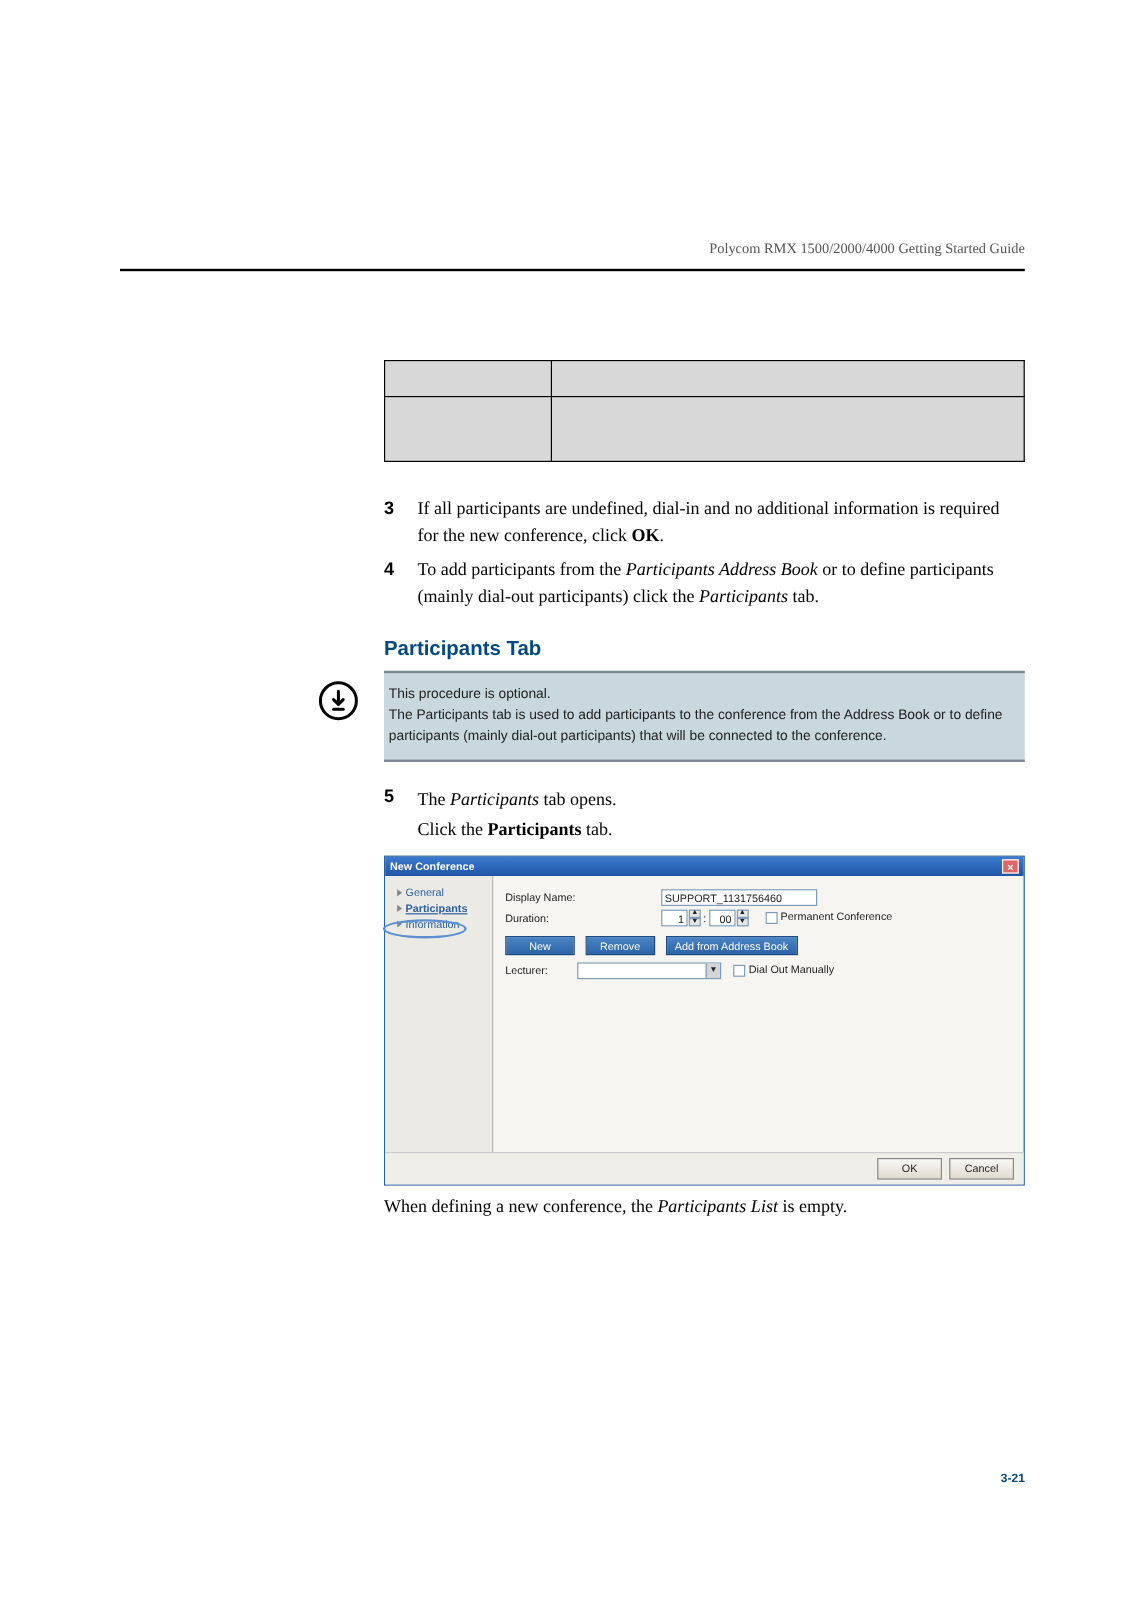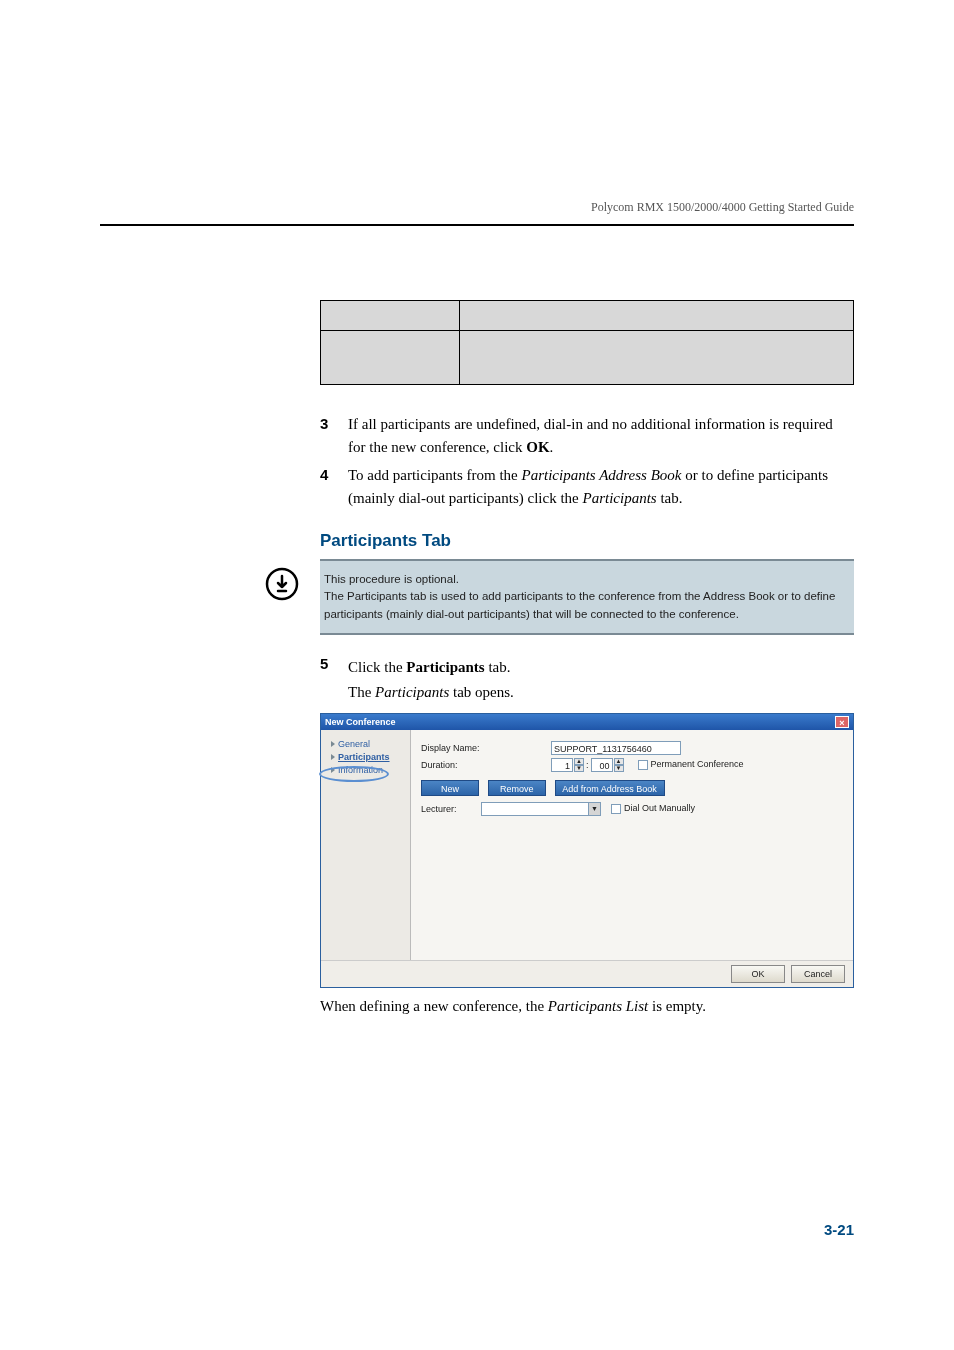--- a/index.html
+++ b/index.html
@@ -317,21 +317,21 @@
     text-align: center;
     line-height: 16px;
     color: #222;
   }
   .page-num {
     position: absolute;
     right: 100px;
     bottom: 112px;
     font-family: Arial, Helvetica, sans-serif;
     font-weight: bold;
-    font-size: 15px;
+    font-size: 10px;
     color: #004a80;
   }
 </style>
 </head>
 <body>
 
 <div class="page">
   <div class="running-head">Polycom RMX 1500/2000/4000 Getting Started Guide</div>
   <div class="hr-top"></div>
 
@@ -377,22 +377,22 @@
             <line x1="13" y1="24" x2="21" y2="24" stroke="#000" stroke-width="2.5" stroke-linecap="round"></line>
           </svg>
         </div>
         <div class="note-body" style="white-space:pre-line">This procedure is optional.
 The Participants tab is used to add participants to the conference from the Address Book or to define participants (mainly dial-out participants) that will be connected to the conference.</div>
       </div>
 
       <div class="step">
         <div class="num">5</div>
         <div class="txt">
+          <p><span>The </span><em>Participants</em><span> tab opens.</span></p>
           <p><span>Click the </span><strong>Participants</strong><span> tab.</span></p>
-          <p><span>The </span><em>Participants</em><span> tab opens.</span></p>
         </div>
       </div>
 
       <div class="dialog">
         <div class="titlebar">
           <span>New Conference</span>
           <span class="close-x">×</span>
         </div>
         <div class="dbody">
           <div class="sidebar">

